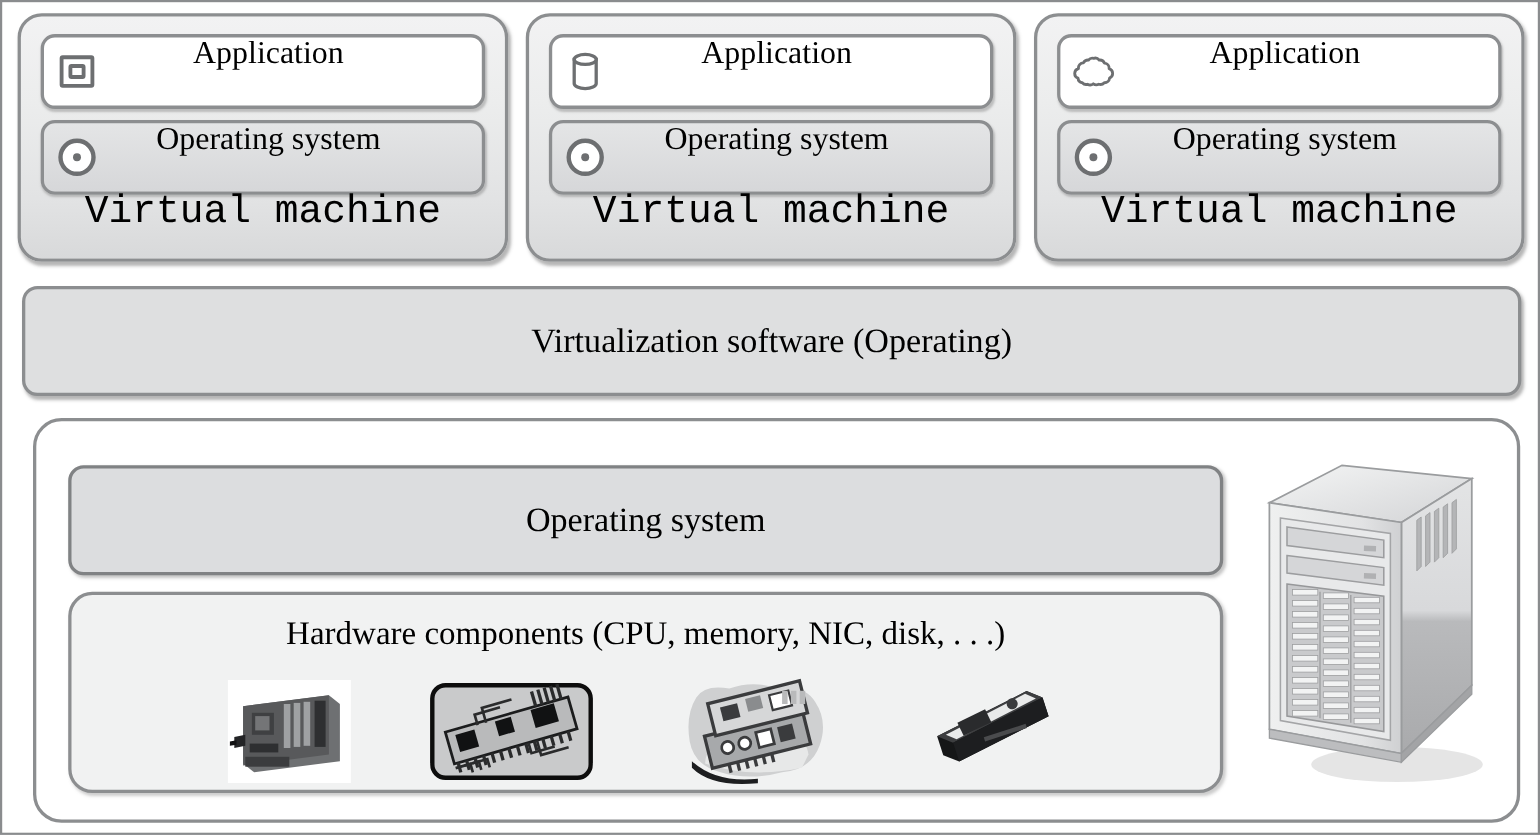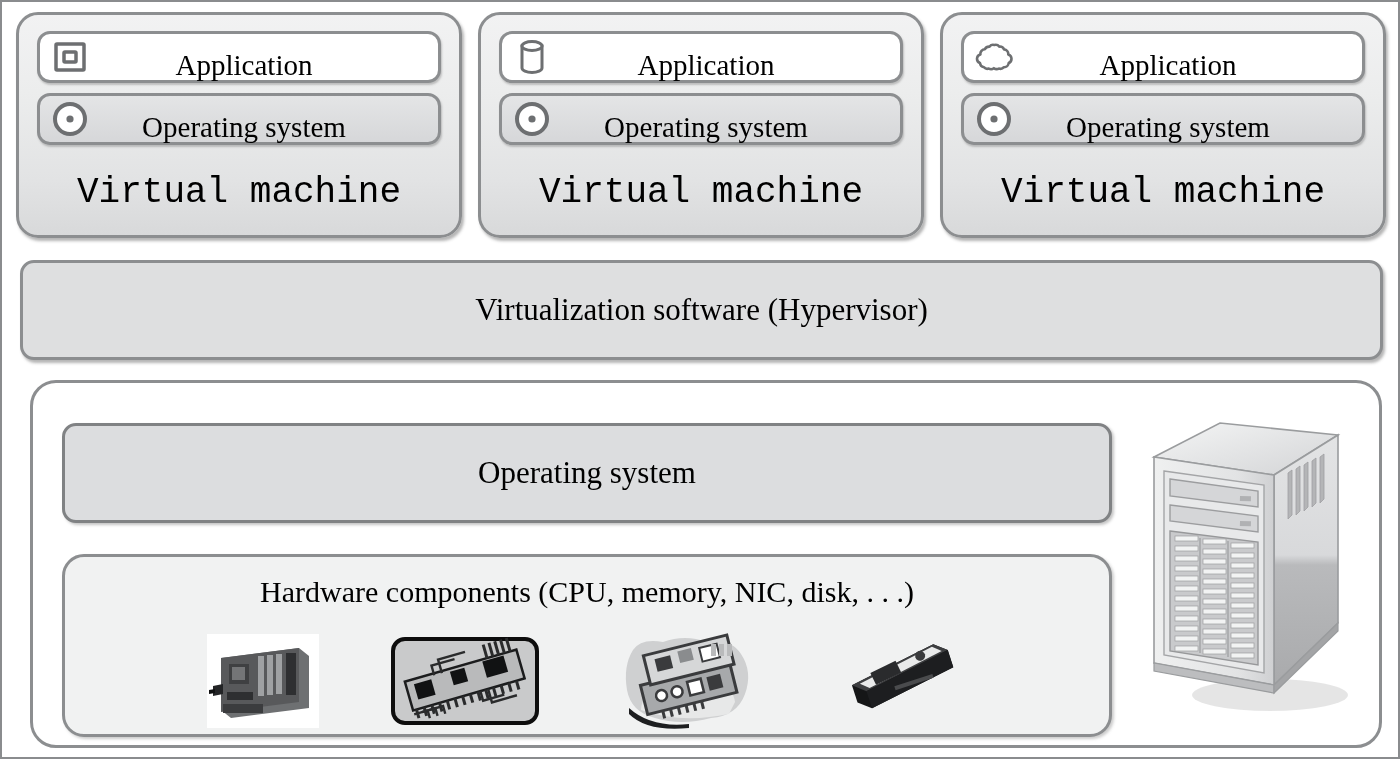--- a/index.html
+++ b/index.html
@@ -41,25 +41,25 @@
     border: 3px solid #8c8e90;
     border-radius: 22px;
     background: linear-gradient(to bottom, #f2f2f3 0%, #eceded 35%, #e2e3e4 75%, #d8d9da 100%);
     box-shadow: 2px 3px 3px rgba(90,90,90,0.45);
     padding: 16px 18px 0 18px;
   }
 
   .inner-bar {
     position: relative;
     box-sizing: border-box;
-    height: 52px;
+    height: 68px;
     border: 3px solid #8c8e90;
     border-radius: 13px;
     display: flex;
-    align-items: flex-end;
+    align-items: flex-start;
     box-shadow: 1px 2px 2px rgba(100,100,100,0.35);
     font-family: Liberation Serif, serif;
   }
 
   .app-bar {
     background: #ffffff;
     margin-bottom: 10px;
   }
 
   .os-bar {
@@ -154,21 +154,20 @@
     position: absolute;
     left: 29px;
     top: 155px;
     width: 1050px;
     height: 183px;
     box-sizing: border-box;
     border: 3px solid #8c8e90;
     border-radius: 22px;
     background: #f1f2f2;
     box-shadow: 2px 2px 3px rgba(110,110,110,0.35);
-    margin-top: 16px;
   }
   .host-hw-label {
     position: absolute;
     left: 0; right: 0;
     top: 18px;
     text-align: center;
     font-size: 30px;
     white-space: nowrap;
   }
 
@@ -289,21 +288,21 @@
           </svg>
         </span>
         <span class="bar-label">Operating system</span>
       </div>
       <div class="vm-caption">Virtual machine</div>
     </div>
 
   </div>
 
   <div class="hypervisor">
-    <span class="hypervisor-label">Virtualization software (Hypervisor)</span>
+    <span class="hypervisor-label">Virtualization software (Operating)</span>
   </div>
 
   <div class="host-container">
 
     <div class="host-os">
       <span class="host-os-label">Operating system</span>
     </div>
 
     <div class="host-hw">
       <div class="host-hw-label">Hardware components (CPU, memory, NIC, disk, . . .)</div>

